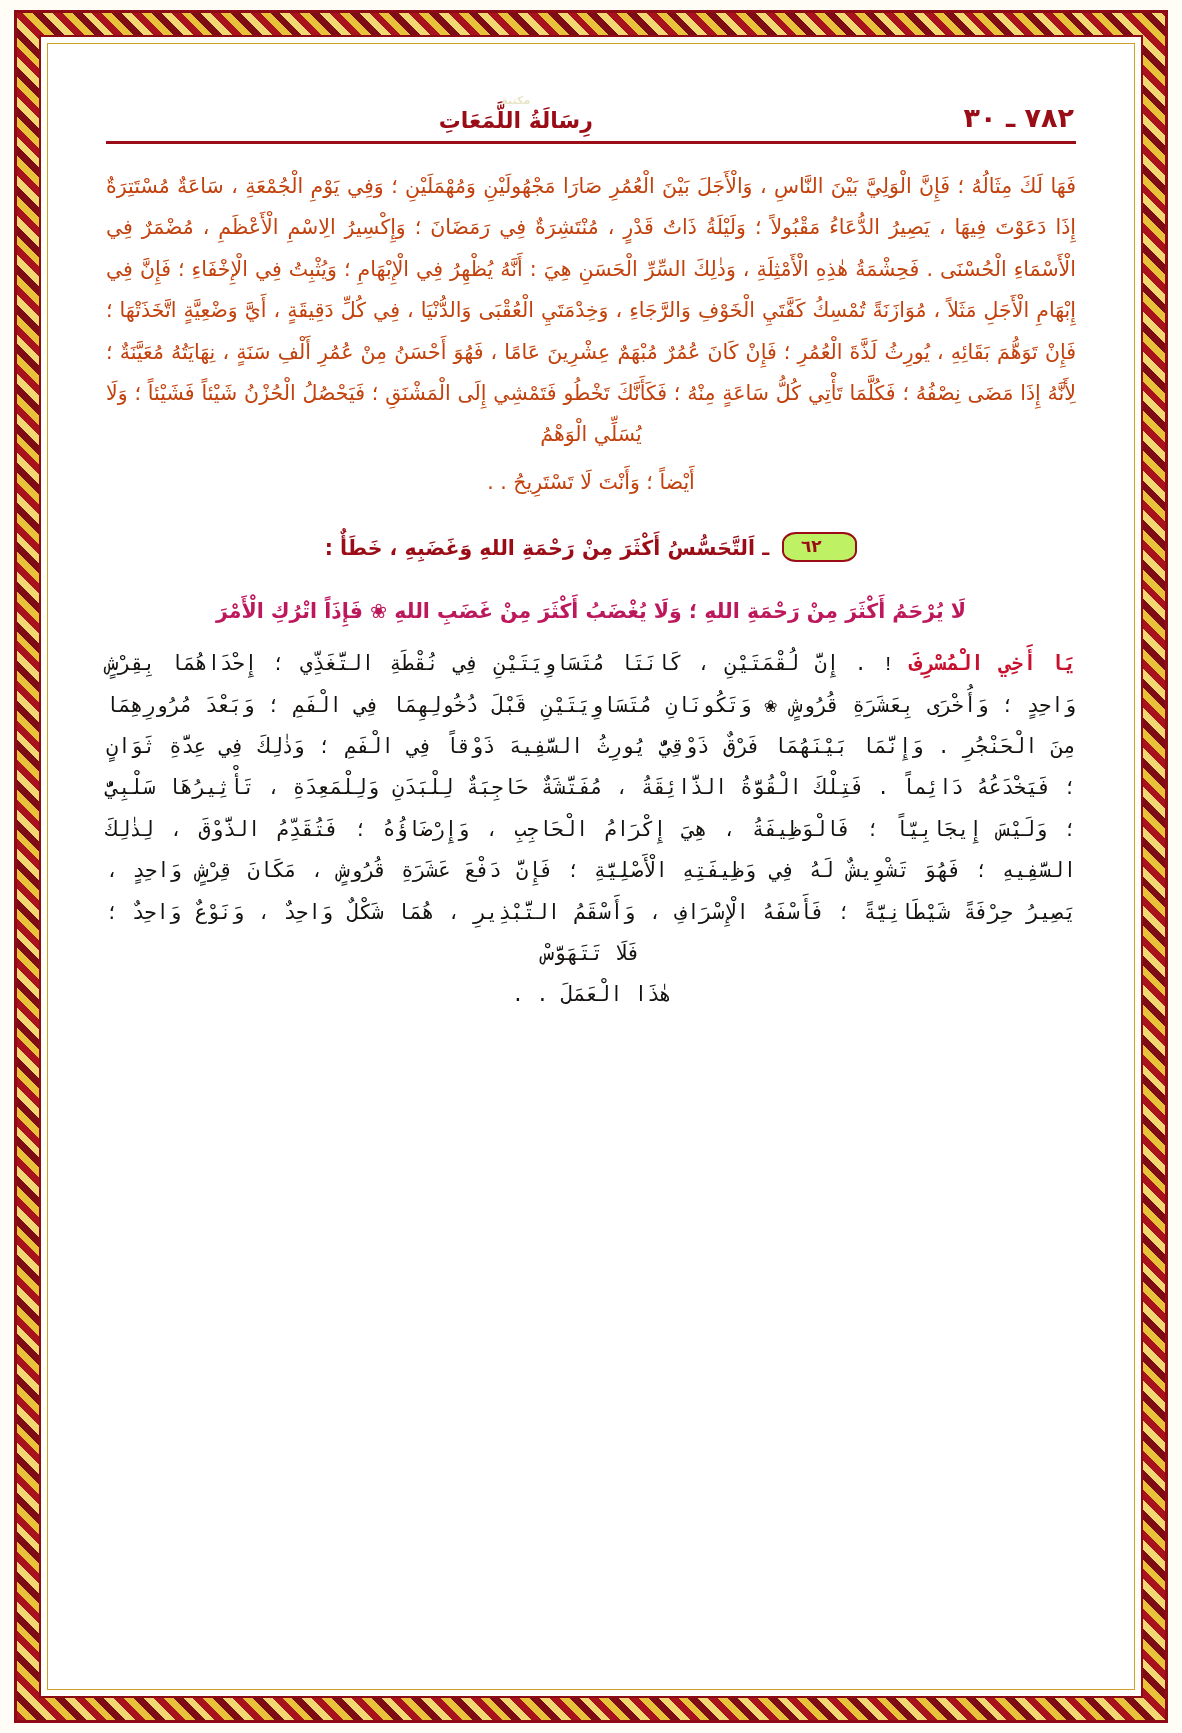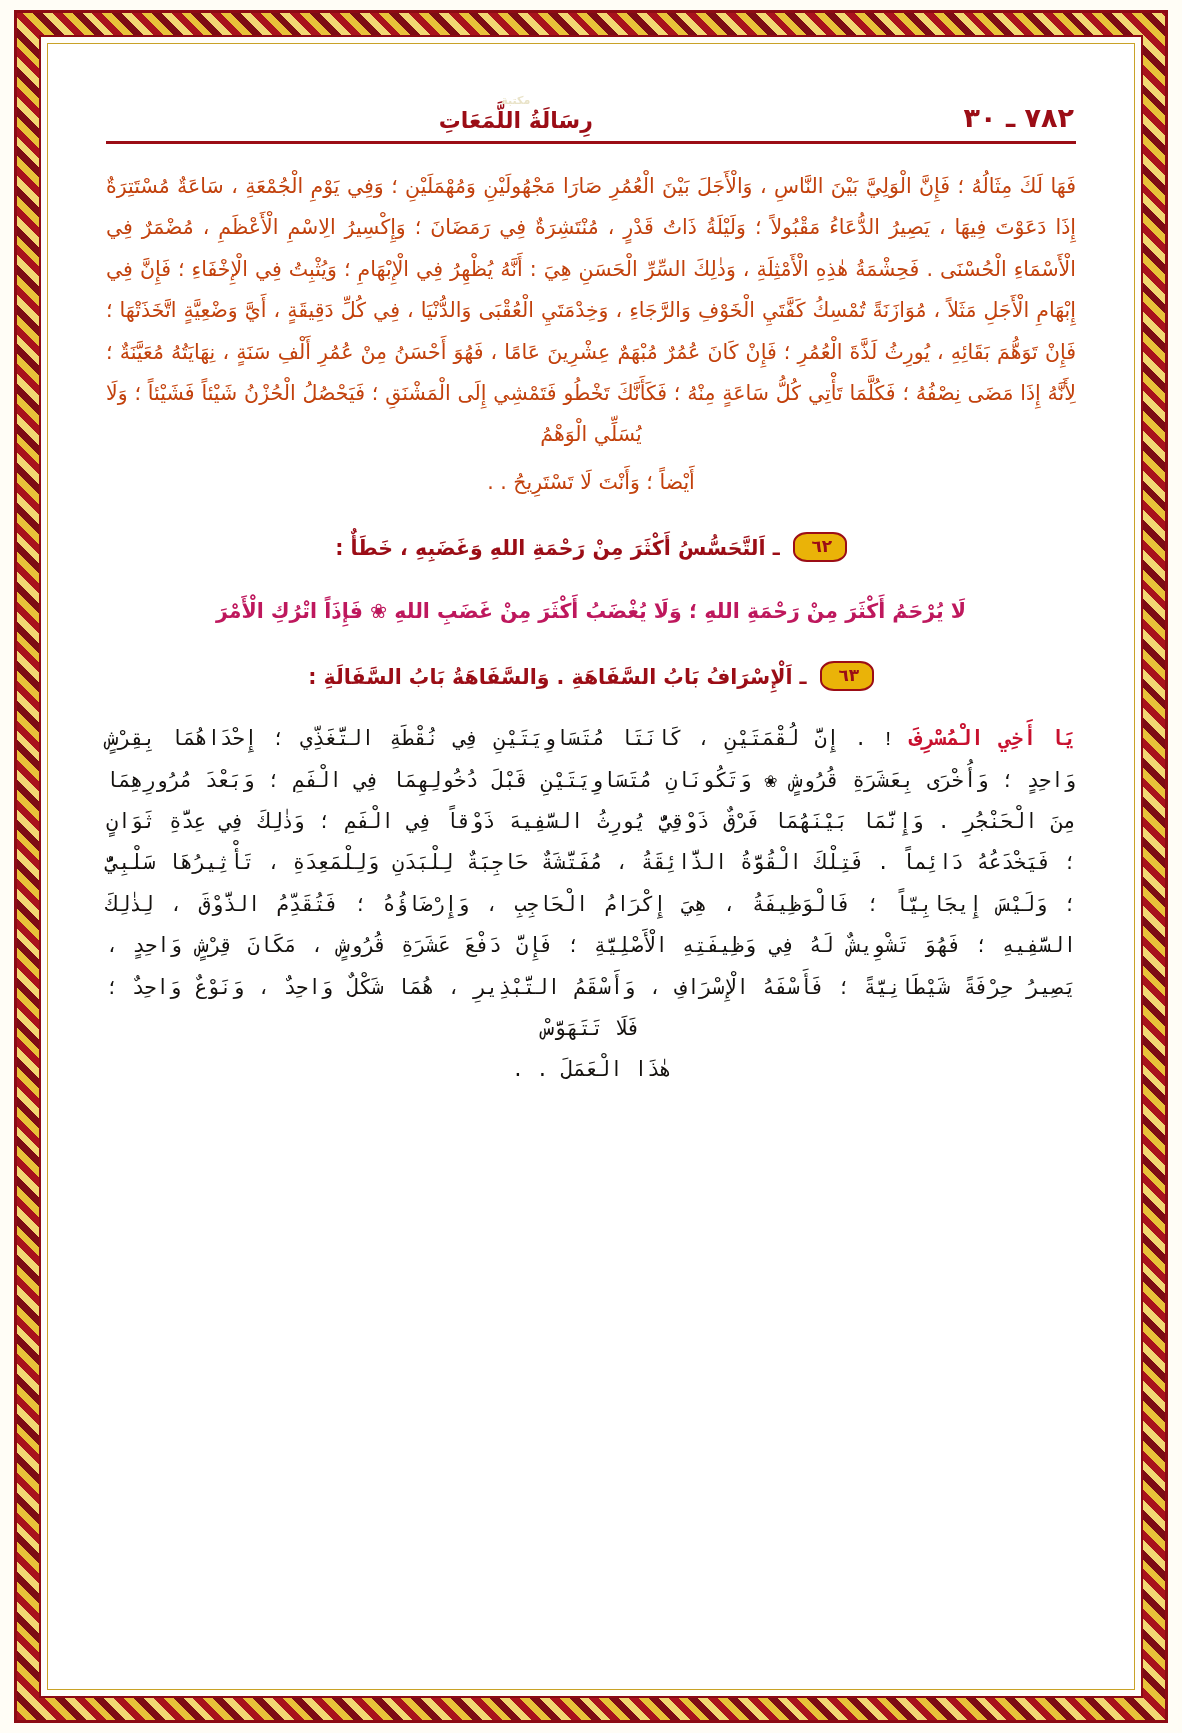--- a/index.html
+++ b/index.html
@@ -113,29 +113,29 @@
     text-align: center;
     color: #9b0d16;
     font-weight: bold;
     font-size: 20.5px;
     margin: 26px 0 22px 0;
     line-height: 1.9;
   }
   .num-badge {
     display: inline-block;
     min-width: 38px;
-    padding: 1px 4px 3px 8px;
+    padding: 1px 25px 3px 8px;
     border: 2px solid #9b0d16;
     border-radius: 14px / 11px;
     color: #9b0d16;
     font-size: 17px;
     font-weight: bold;
     line-height: 1.3;
     margin-left: 6px;
-    background: #eab308;
+    background: #bef264;
     vertical-align: 3px;
   }
   .para-red {
     direction: rtl;
     text-align: justify;
     text-align-last: center;
     color: #be185d;
     font-weight: bold;
     font-size: 20.5px;
     line-height: 2.05;
@@ -181,24 +181,20 @@
             <p>فَهَا لَكَ مِثَالُهُ ؛ فَإِنَّ الْوَلِيَّ بَيْنَ النَّاسِ ، وَالْأَجَلَ بَيْنَ الْعُمُرِ صَارَا مَجْهُولَيْنِ وَمُهْمَلَيْنِ ؛ وَفِي يَوْمِ الْجُمْعَةِ ، سَاعَةٌ مُسْتَتِرَةٌ إِذَا دَعَوْتَ فِيهَا ، يَصِيرُ الدُّعَاءُ مَقْبُولاً ؛ وَلَيْلَةُ ذَاتُ قَدْرٍ ، مُنْتَشِرَةٌ فِي رَمَضَانَ ؛ وَإِكْسِيرُ الِاسْمِ الْأَعْظَمِ ، مُضْمَرٌ فِي الْأَسْمَاءِ الْحُسْنَى . فَحِشْمَةُ هٰذِهِ الْأَمْثِلَةِ ، وَذٰلِكَ السِّرِّ الْحَسَنِ هِيَ : أَنَّهُ يُظْهِرُ فِي الْإِبْهَامِ ؛ وَيُثْبِتُ فِي الْإِخْفَاءِ ؛ فَإِنَّ فِي إِبْهَامِ الْأَجَلِ مَثَلاً ، مُوَازَنَةً تُمْسِكُ كَفَّتَيِ الْخَوْفِ وَالرَّجَاءِ ، وَخِدْمَتَيِ الْعُقْبَى وَالدُّنْيَا ، فِي كُلِّ دَقِيقَةٍ ، أَيَّ وَضْعِيَّةٍ اتَّخَذَتْهَا ؛ فَإِنْ تَوَهُّمَ بَقَائِهِ ، يُورِثُ لَذَّةَ الْعُمُرِ ؛ فَإِنْ كَانَ عُمُرٌ مُبْهَمٌ عِشْرِينَ عَامًا ، فَهُوَ أَحْسَنُ مِنْ عُمُرِ أَلْفِ سَنَةٍ ، نِهَايَتُهُ مُعَيَّنَةٌ ؛ لِأَنَّهُ إِذَا مَضَى نِصْفُهُ ؛ فَكُلَّمَا تَأْتِي كُلُّ سَاعَةٍ مِنْهُ ؛ فَكَأَنَّكَ تَخْطُو فَتَمْشِي إِلَى الْمَشْنَقِ ؛ فَيَحْصُلُ الْحُزْنُ شَيْئاً فَشَيْئاً ؛ وَلَا يُسَلِّي الْوَهْمُ</p>
             <p class="tail-center">أَيْضاً ؛ وَأَنْتَ لَا تَسْتَرِيحُ . .</p>
           </div>
 
           <div class="section-head">
             <span class="num-badge">٦٢</span>
             <span>ـ اَلتَّحَسُّسُ أَكْثَرَ مِنْ رَحْمَةِ اللهِ وَغَضَبِهِ ، خَطَأٌ :</span>
           </div>
           <div class="para-red">لَا يُرْحَمُ أَكْثَرَ مِنْ رَحْمَةِ اللهِ ؛ وَلَا يُغْضَبُ أَكْثَرَ مِنْ غَضَبِ اللهِ ❀ فَإِذَاً اتْرُكِ الْأَمْرَ</div>
 
-          <div class="section-head">
-            <span class="num-badge">٦٣</span>
-            <span>ـ اَلْإِسْرَافُ بَابُ السَّفَاهَةِ . وَالسَّفَاهَةُ بَابُ السَّفَالَةِ :</span>
-          </div>
           <div class="mixed">
             <span class="hl">يَا أَخِي الْمُسْرِفَ</span>
             <span>! . إِنَّ لُقْمَتَيْنِ ، كَانَتَا مُتَسَاوِيَتَيْنِ فِي نُقْطَةِ التَّغَذِّي ؛ إِحْدَاهُمَا بِقِرْشٍ وَاحِدٍ ؛ وَأُخْرَى بِعَشَرَةِ قُرُوشٍ ❀ وَتَكُونَانِ مُتَسَاوِيَتَيْنِ قَبْلَ دُخُولِهِمَا فِي الْفَمِ ؛ وَبَعْدَ مُرُورِهِمَا مِنَ الْحَنْجُرِ . وَإِنَّمَا بَيْنَهُمَا فَرْقٌ ذَوْقِيٌّ يُورِثُ السَّفِيهَ ذَوْقاً فِي الْفَمِ ؛ وَذٰلِكَ فِي عِدَّةِ ثَوَانٍ ؛ فَيَخْدَعُهُ دَائِماً . فَتِلْكَ الْقُوَّةُ الذَّائِقَةُ ، مُفَتَّشَةٌ حَاجِبَةٌ لِلْبَدَنِ وَلِلْمَعِدَةِ ، تَأْثِيرُهَا سَلْبِيٌّ ؛ وَلَيْسَ إِيجَابِيّاً ؛ فَالْوَظِيفَةُ ، هِيَ إِكْرَامُ الْحَاجِبِ ، وَإِرْضَاؤُهُ ؛ فَتُقَدِّمُ الذَّوْقَ ، لِذٰلِكَ السَّفِيهِ ؛ فَهُوَ تَشْوِيشٌ لَهُ فِي وَظِيفَتِهِ الْأَصْلِيَّةِ ؛ فَإِنَّ دَفْعَ عَشَرَةِ قُرُوشٍ ، مَكَانَ قِرْشٍ وَاحِدٍ ، يَصِيرُ حِرْفَةً شَيْطَانِيَّةً ؛ فَأَسْفَهُ الْإِسْرَافِ ، وَأَسْقَمُ التَّبْذِيرِ ، هُمَا شَكْلٌ وَاحِدٌ ، وَنَوْعٌ وَاحِدٌ ؛ فَلَا تَتَهَوَّسْ</span>
           </div>
           <div class="mixed tail-center">هٰذَا الْعَمَلَ . .</div>
 
         </div>
       </div>
     </div>
   </div>

